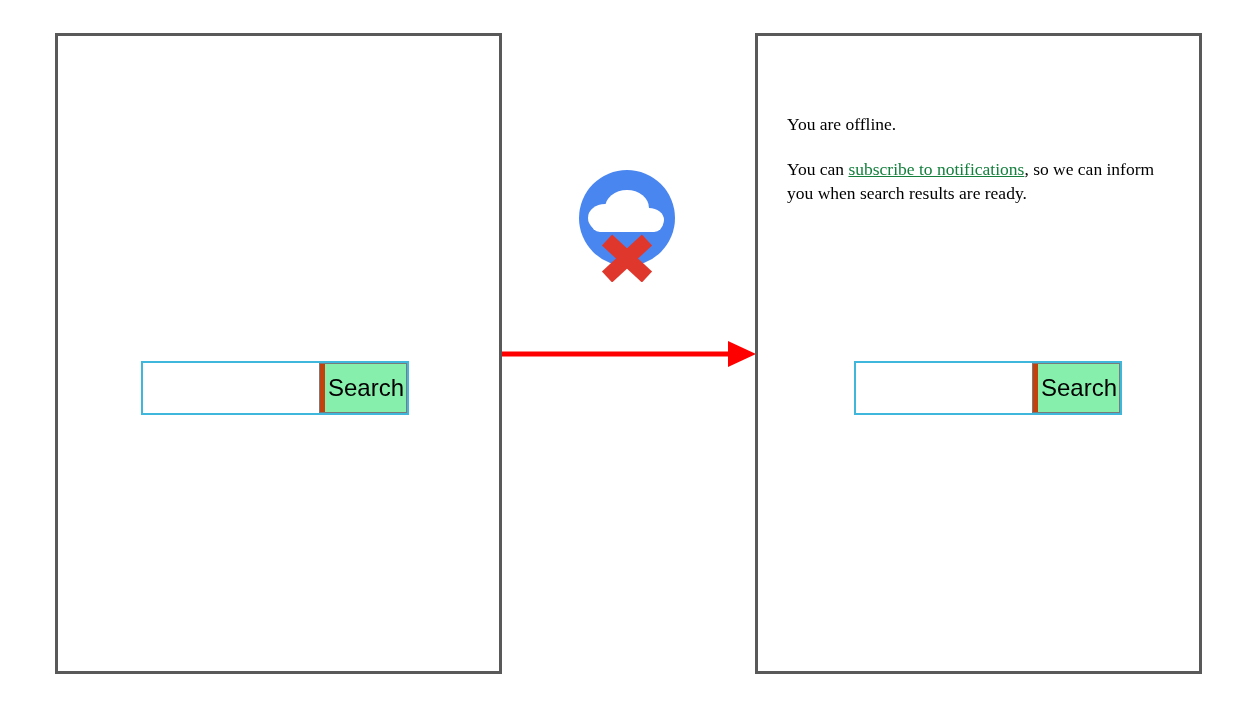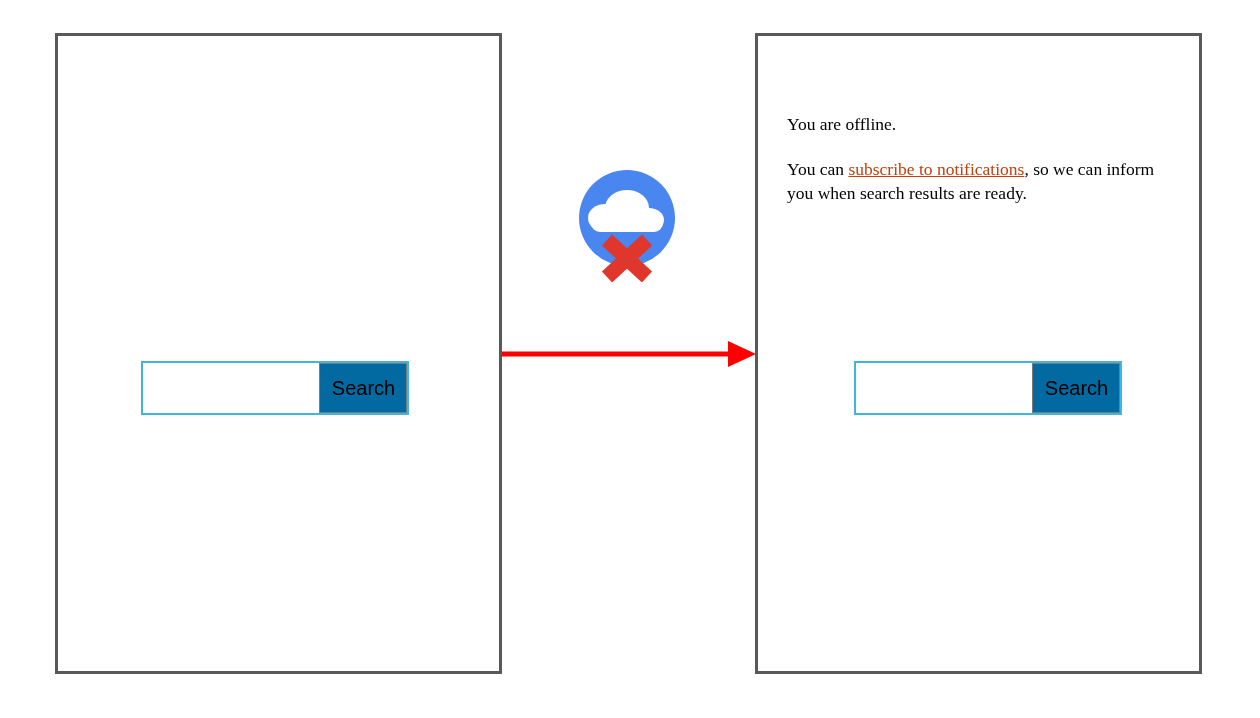--- a/index.html
+++ b/index.html
@@ -50,21 +50,21 @@
     font-family: "Liberation Serif", serif;
     font-size: 17.5px;
     line-height: 24px;
     color: #000000;
     margin: 4px;
   }
   .message-line + .message-line {
     margin-top: 21px;
   }
   .offline-link {
-    color: #c2410c;
+    color: #15803d;
     text-decoration: underline;
     cursor: pointer;
   }
 
   
   .search-bar {
     position: absolute;
     top: 325px;
     width: 268px;
     height: 54px;
@@ -84,27 +84,27 @@
     background: #ffffff;
     font-family: "Liberation Sans", sans-serif;
     font-size: 16px;
     color: #000000;
     padding: 0 6px;
     min-width: 0;
   }
   .search-button {
     flex: 0 0 auto;
     width: 88px;
-    background: #0369a1;
+    background: #86efac;
     border: none;
-    border-left: 1px solid #c2410c;
+    border-left: 6px solid #c2410c;
     outline: 1px solid #7a7a7a;
     outline-offset: -1px;
     font-family: "Liberation Sans", sans-serif;
-    font-size: 20px;
+    font-size: 24px;
     color: #000000;
     cursor: pointer;
     display: flex;
     align-items: center;
     justify-content: center;
     box-sizing: border-box;
   }
 
   
   .cloud-offline-icon {

